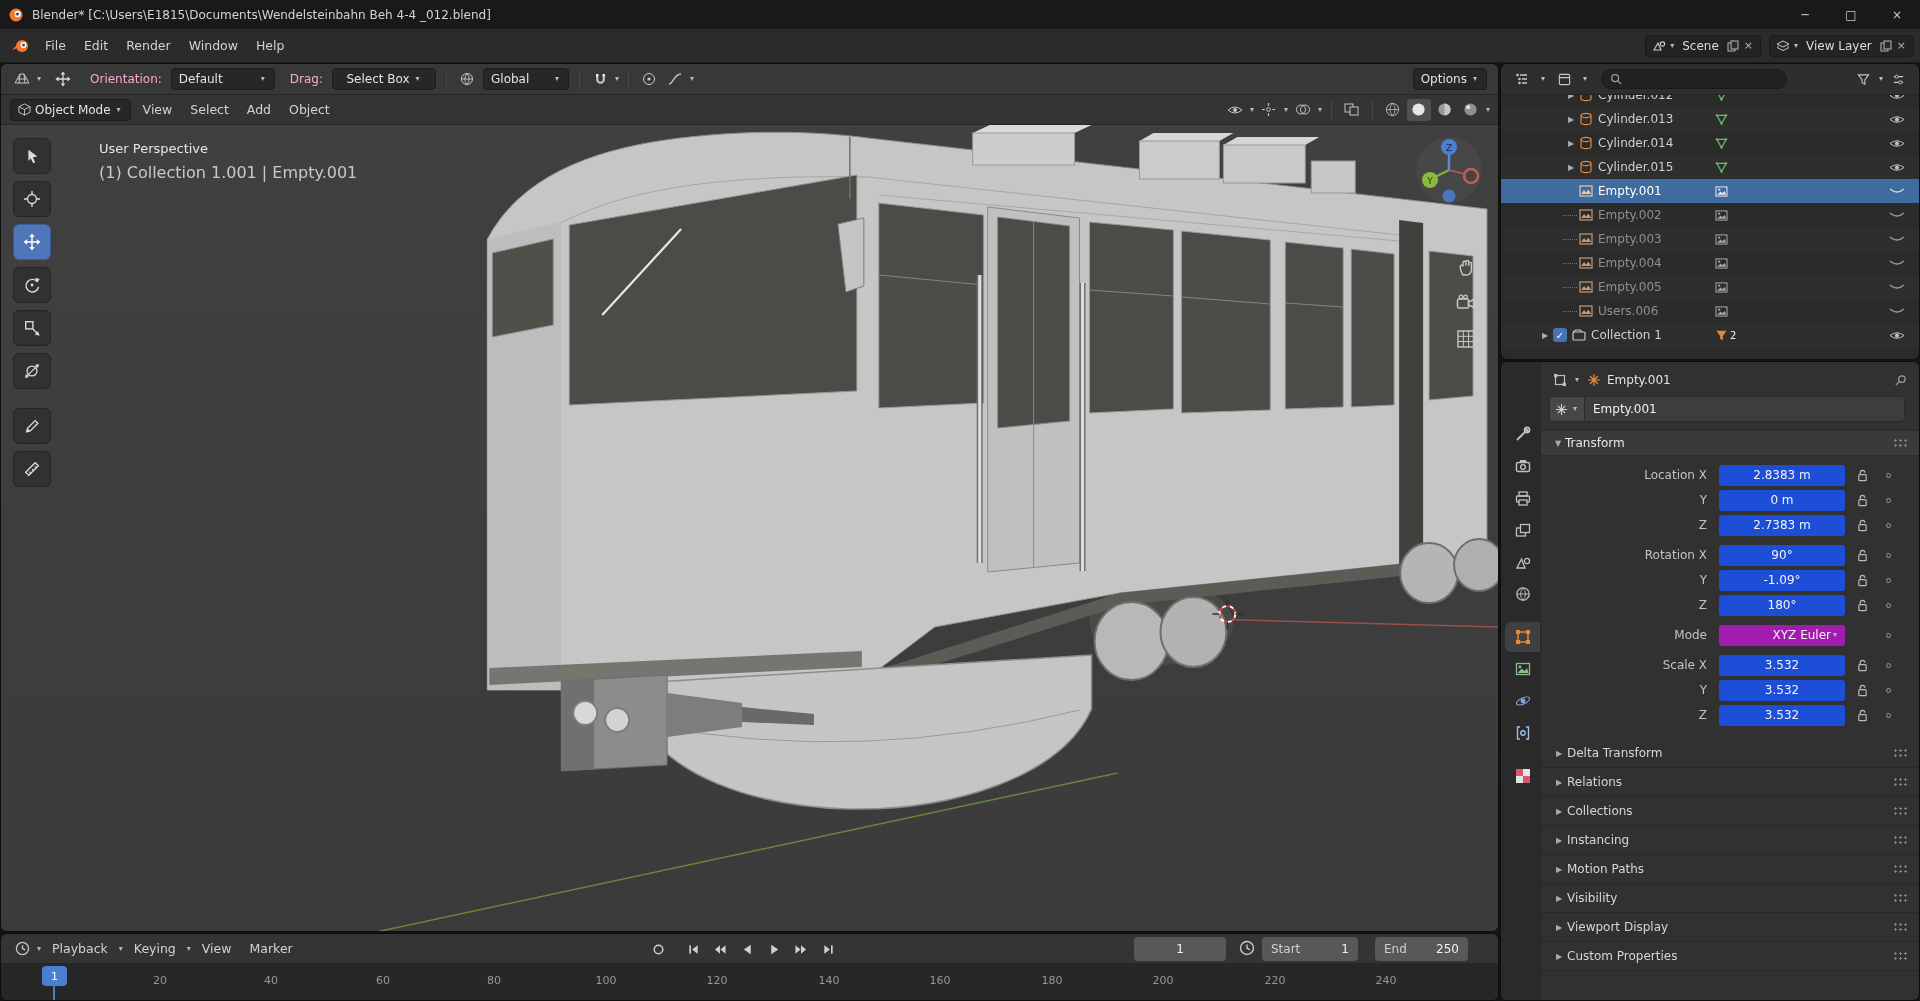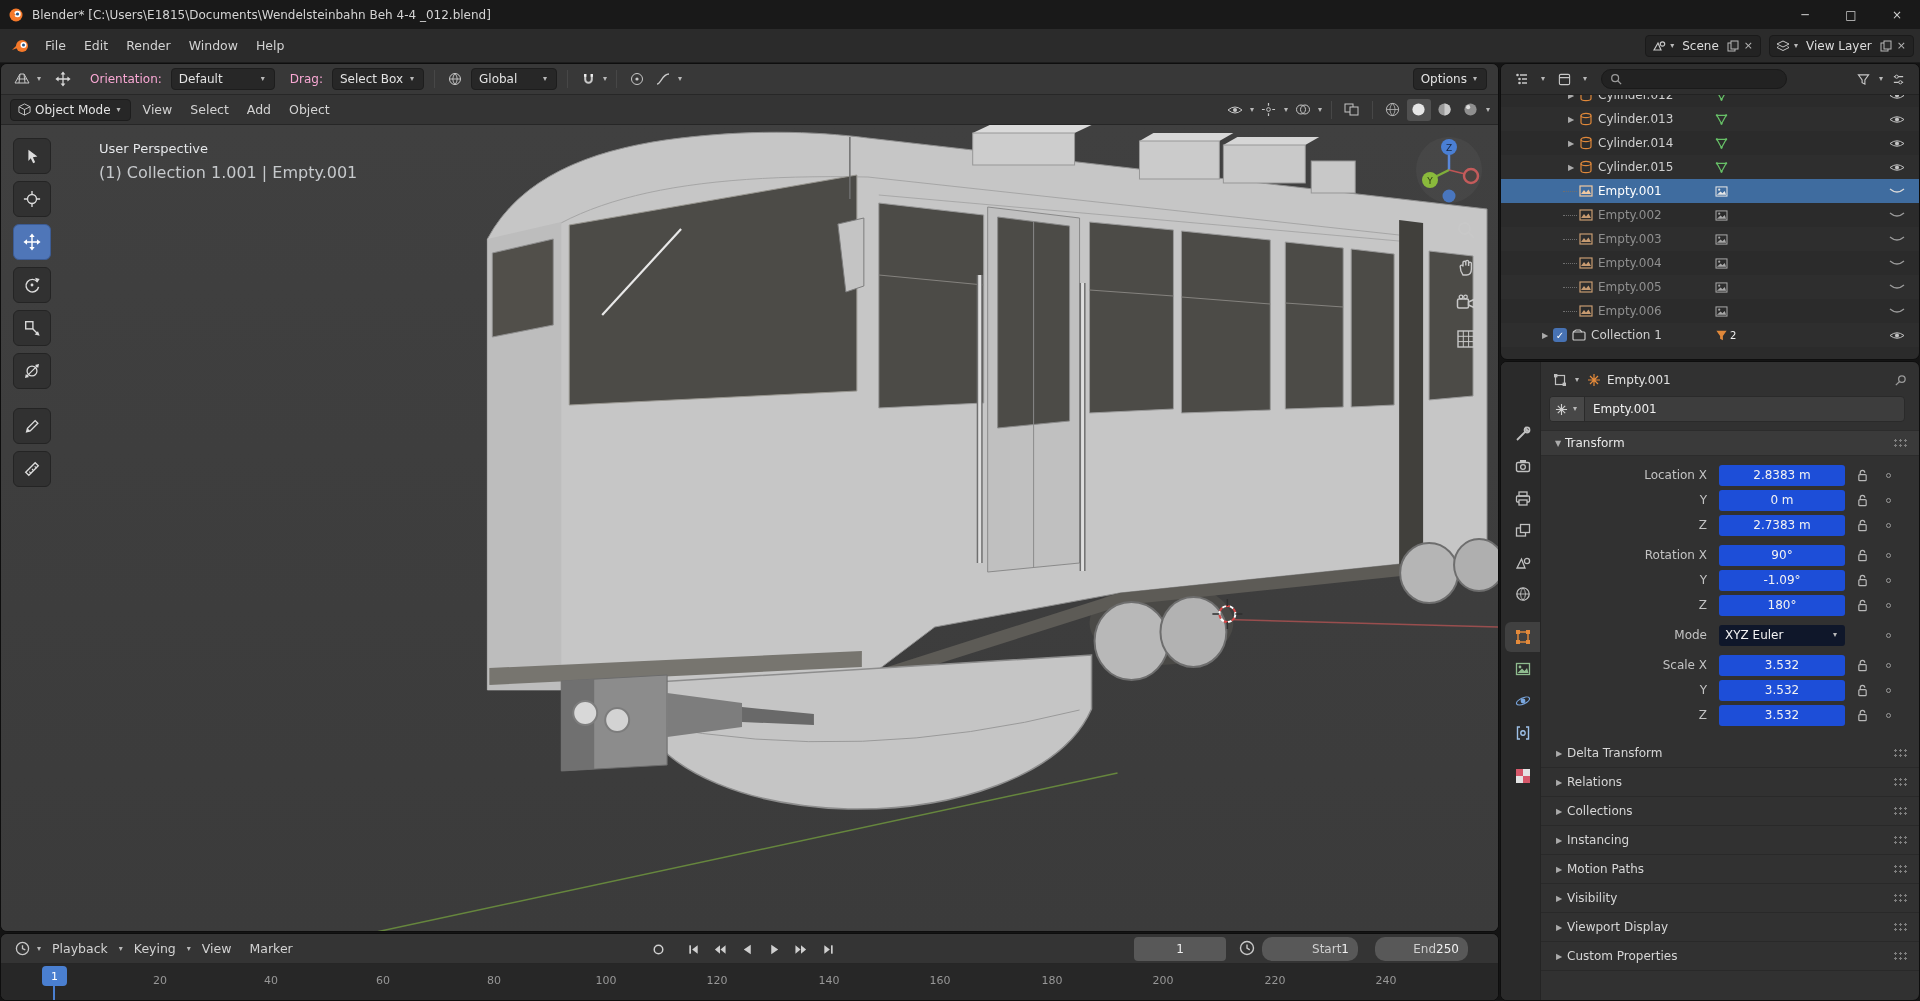--- a/index.html
+++ b/index.html
@@ -91,33 +91,33 @@
   .namefield .chip{display:flex;align-items:center;gap:3px;background:#474747;height:100%;padding:0 5px;border-right:1px solid #2a2a2a}
   .namefield .nval{padding:0 8px;color:#efefef}
   .panelhead{display:flex;align-items:center;height:26px;background:#3a3a3a;border-top:1px solid #2c2c2c;border-bottom:1px solid #2c2c2c;padding:0 10px;color:#e8e8e8}
   .panelhead .disc{flex:0 0 14px}
   .grip{margin-left:auto;width:16px;height:10px;background-image:radial-gradient(circle,#808080 1px,transparent 1.3px);background-size:5px 5px}
   .tbody{padding:8px 10px 10px 2px}
   .prow{display:grid;grid-template-columns:172px 126px 26px 18px;gap:4px;align-items:center;height:22px;margin-bottom:3px}
   .prow.gap{margin-top:8px}
   .plabel{color:#c3c3c3;text-align:right;padding-right:8px;white-space:nowrap}
   .pfield{background:#1d4ed8;border-radius:3px;height:21px;line-height:21px;text-align:center;color:#f3f3f3;overflow:hidden;white-space:nowrap}
-  .pselect{display:flex;align-items:center;justify-content:space-between;padding:0 6px;text-align:left;background:#0f172a}
+  .pselect{display:flex;align-items:center;justify-content:flex-end;padding:0 6px;text-align:left;background:#a21caf}
   .plock{display:flex;align-items:center;justify-content:center}
   .pdot{width:5px;height:5px;border:1px solid #9a9a9a;border-radius:50%;justify-self:center}
   .psection{display:flex;align-items:center;height:29px;background:#313131;border-bottom:1px solid #292929;padding:0 10px;color:#d6d6d6}
   .psection:first-of-type{border-top:1px solid #292929}
 
   
   .tl-header{position:relative;height:30px;background:#343434;border-bottom:1px solid #262626;display:flex;align-items:center;padding:0 8px}
   .transport{position:absolute;left:645px;top:3px;display:flex;align-items:center;gap:3px}
   .tbtn{width:24px;height:24px;display:flex;align-items:center;justify-content:center;border-radius:3px}
   .tl-frame{position:absolute;left:1133px;top:3px;width:92px;height:24px;background:#585858;border-radius:4px;color:#f2f2f2;display:flex;align-items:center;justify-content:center}
   .tl-clock{position:absolute;left:1238px;top:6px}
-  .rangefield{position:absolute;top:3px;height:24px;background:#585858;border-radius:10px;display:flex;align-items:center;justify-content:flex-end;padding:0 9px;color:#f0f0f0}
+  .rangefield{position:absolute;top:3px;height:24px;background:#585858;border-radius:4px;display:flex;align-items:center;justify-content:space-between;padding:0 9px;color:#f0f0f0}
   .rangefield .rl{color:#cfcfcf}
   .tl-ruler{position:relative;height:37px;background:#272727}
   .tick{position:absolute;top:10px;transform:translateX(-50%);color:#979797;font-size:11px}
   .playhead{position:absolute;left:41px;top:2px;width:25px;height:20px;background:#4a7fd0;border-radius:4px;color:#fff;display:flex;align-items:center;justify-content:center;font-size:11px}
   .playline{position:absolute;left:52px;top:22px;width:2px;height:15px;background:#4a7fd0}
 
   svg{display:block}
 </style>
 </head>
 <body>
@@ -206,21 +206,21 @@
             <path d="M10,3 V17 M3,10 H17" stroke="#d8d8d8" stroke-width="1.6"></path>
             <path d="M10,0.5 l-3,4 h6 Z M10,19.5 l-3,-4 h6 Z M0.5,10 l4,-3 v6 Z M19.5,10 l-4,-3 v6 Z" fill="#d8d8d8"></path>
           </svg>
       </span>
       <span class="hlabel" style="margin-left:14px">Orientation:</span>
       <div class="ddown" style="width:104px;justify-content:space-between">
         <span>Default</span>
         <span class="chev">▾</span>
       </div>
       <span class="hlabel" style="margin-left:12px">Drag:</span>
-      <div class="ddown" style="width:92px;justify-content:space-between">
+      <div class="ddown" style="width:104px;justify-content:center">
         <span>Select Box</span>
         <span class="chev">▾</span>
       </div>
       <div class="vsep"></div>
       <span class="iconbtn">
         <svg width="14" height="14" viewBox="0 0 14 14">
             <circle cx="7" cy="7" r="5.5" fill="none" stroke="#c8c8c8"></circle>
             <path d="M1.5,7 h11 M7,1.5 a8,8 0 0 1 0,11 M7,1.5 a8,8 0 0 0 0,11" fill="none" stroke="#c8c8c8" stroke-width="0.9"></path>
           </svg>
       </span>
@@ -868,21 +868,21 @@
       </div>
 
       <div class="orow dim">
         <span class="twig"></span>
         <span class="oicon">
             <svg width="14" height="12" viewBox="0 0 14 12">
               <rect x="1" y="1" width="12" height="10" fill="none" stroke="#c79b71" stroke-width="1.2"></rect>
               <path d="M2,9 L5,5 L7,7.5 L9.5,4.5 L12,9 Z" fill="#c79b71"></path>
             </svg>
           </span>
-        <span class="oname">Empty.006</span>
+        <span class="oname">Users.006</span>
         <span class="sec">
             <svg width="13" height="11" viewBox="0 0 14 12">
               <rect x="1" y="1" width="12" height="10" fill="none" stroke="#a8a8a8" stroke-width="1.1"></rect>
               <circle cx="4.5" cy="4" r="1.2" fill="#a8a8a8"></circle>
               <path d="M2,9.5 L6,6 L8,8 L10.5,5.5 L12,9.5 Z" fill="#a8a8a8"></path>
             </svg>
           </span>
         <span class="eye">
             <svg width="16" height="9" viewBox="0 0 16 9">
               <path d="M1,2 Q8,8 15,2" fill="none" stroke="#9a9a9a" stroke-width="1.3"></path>

